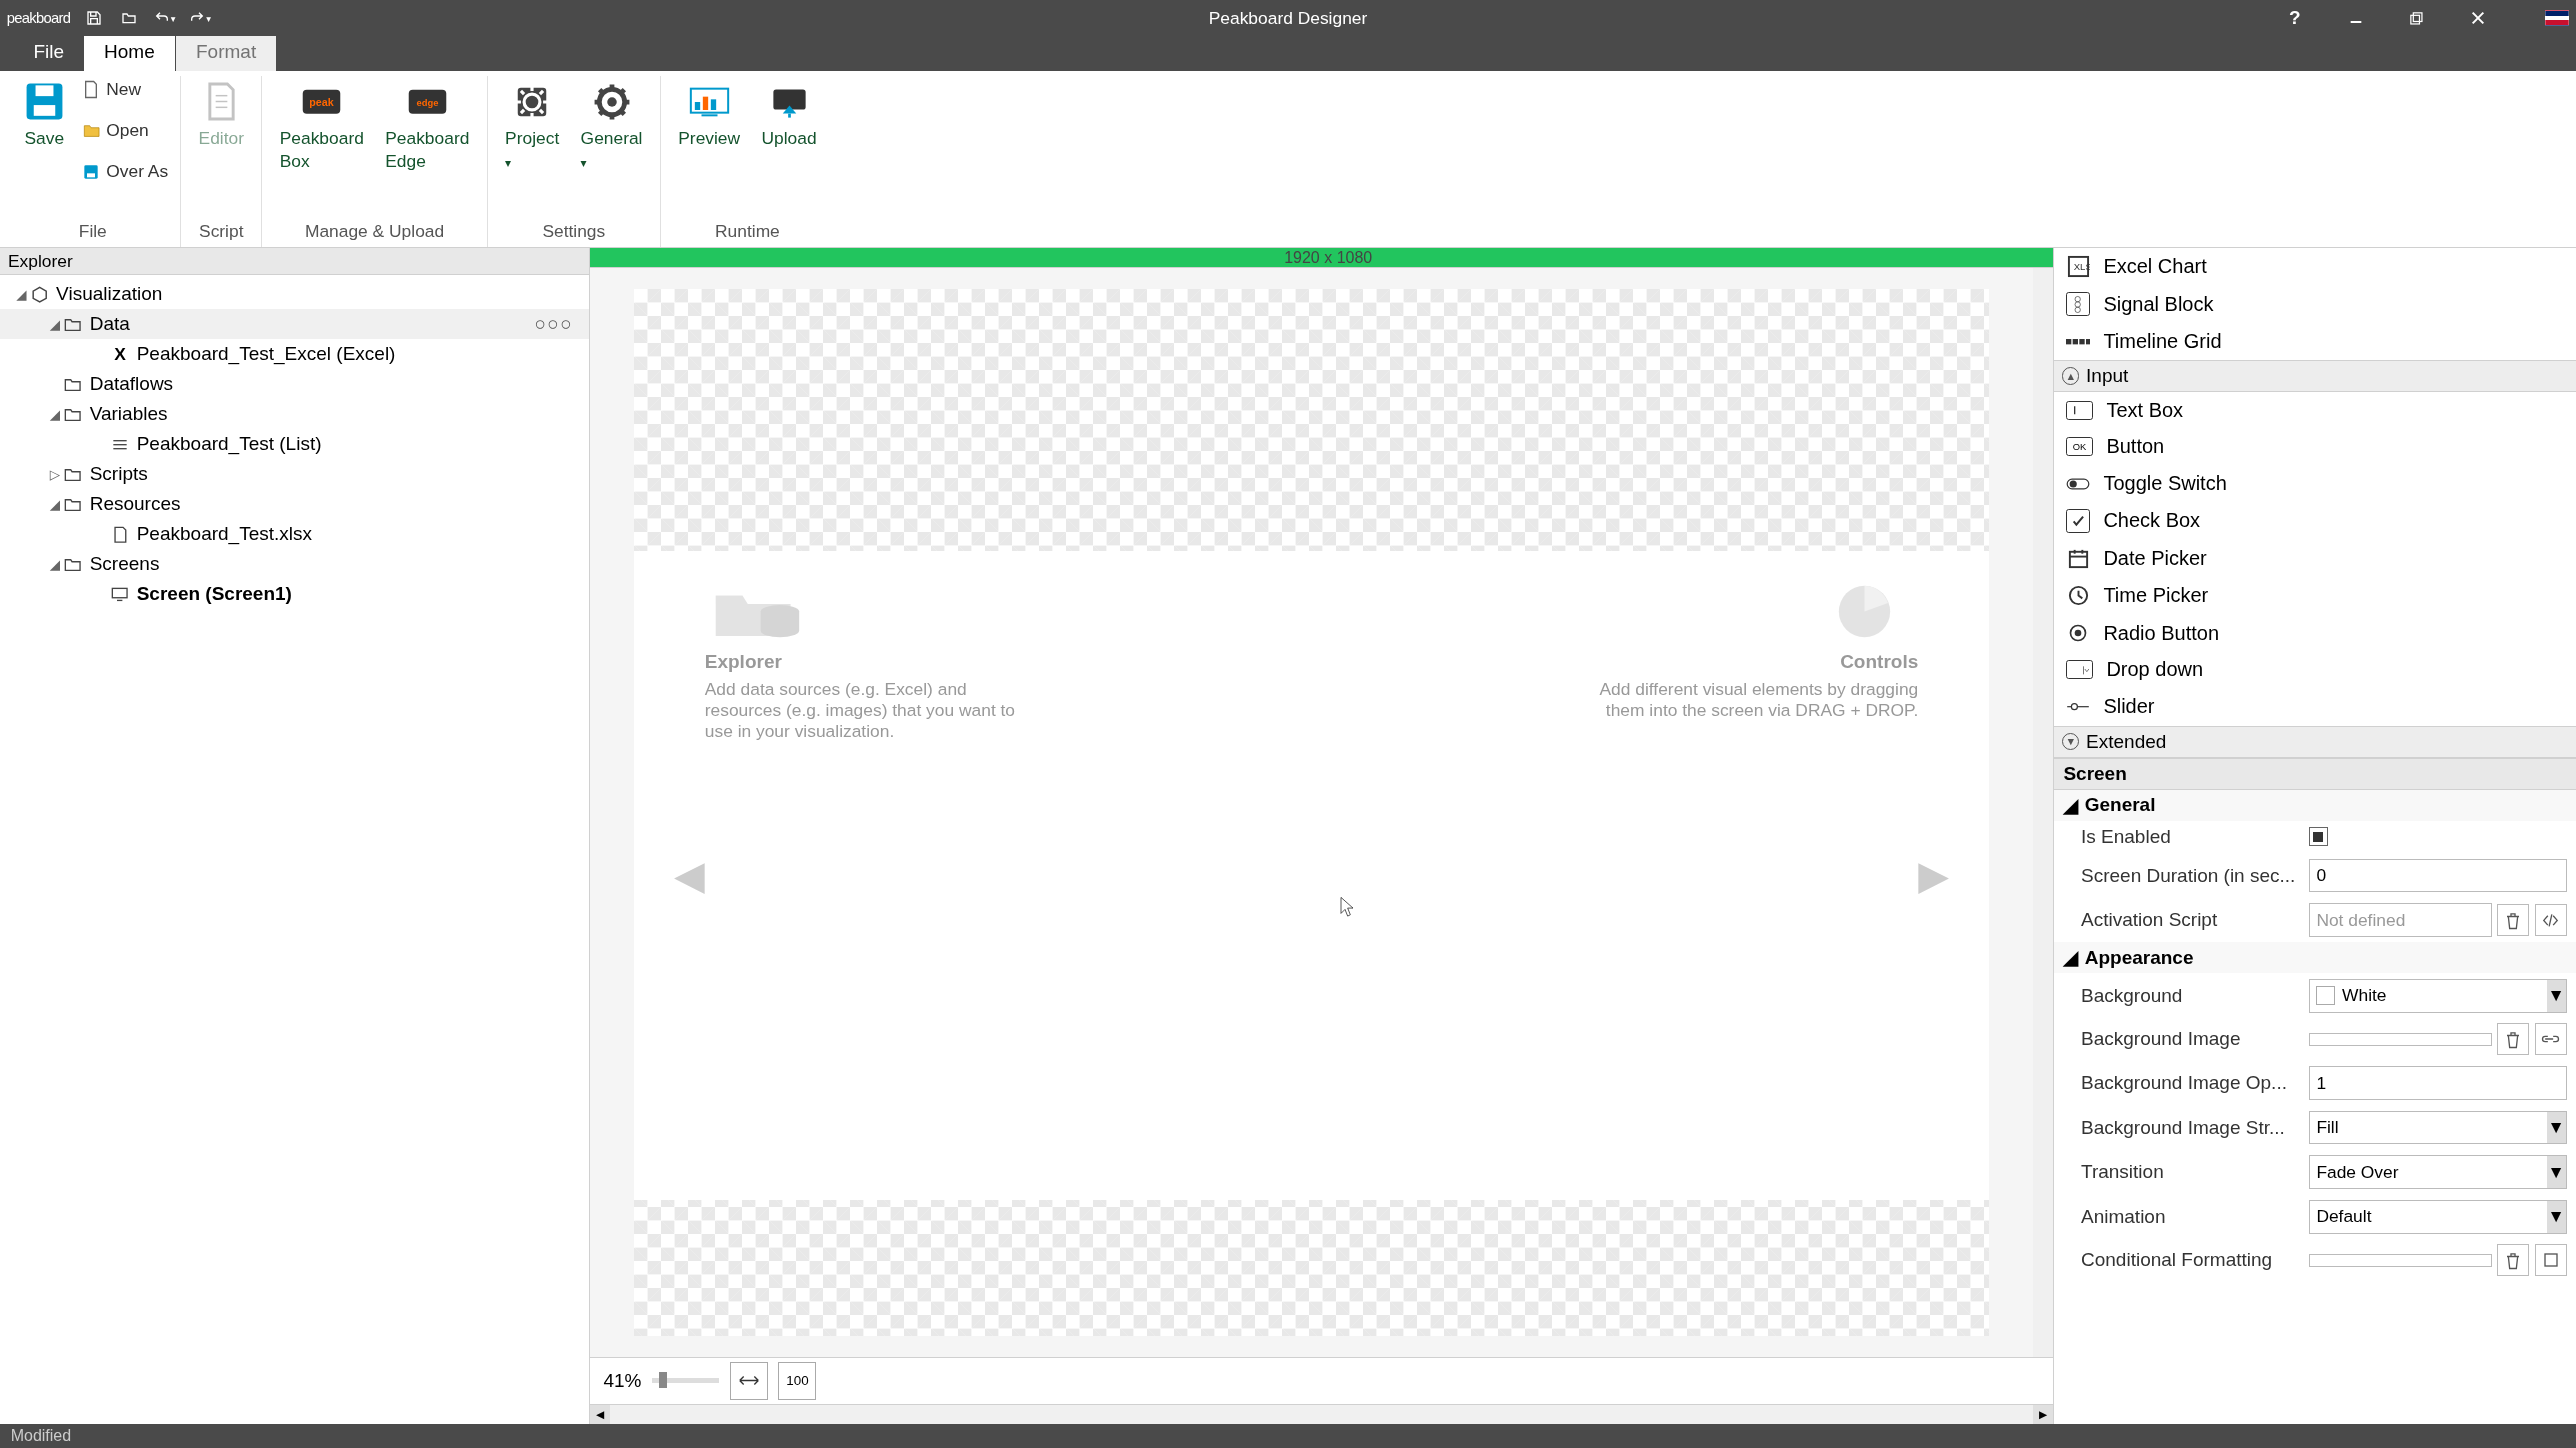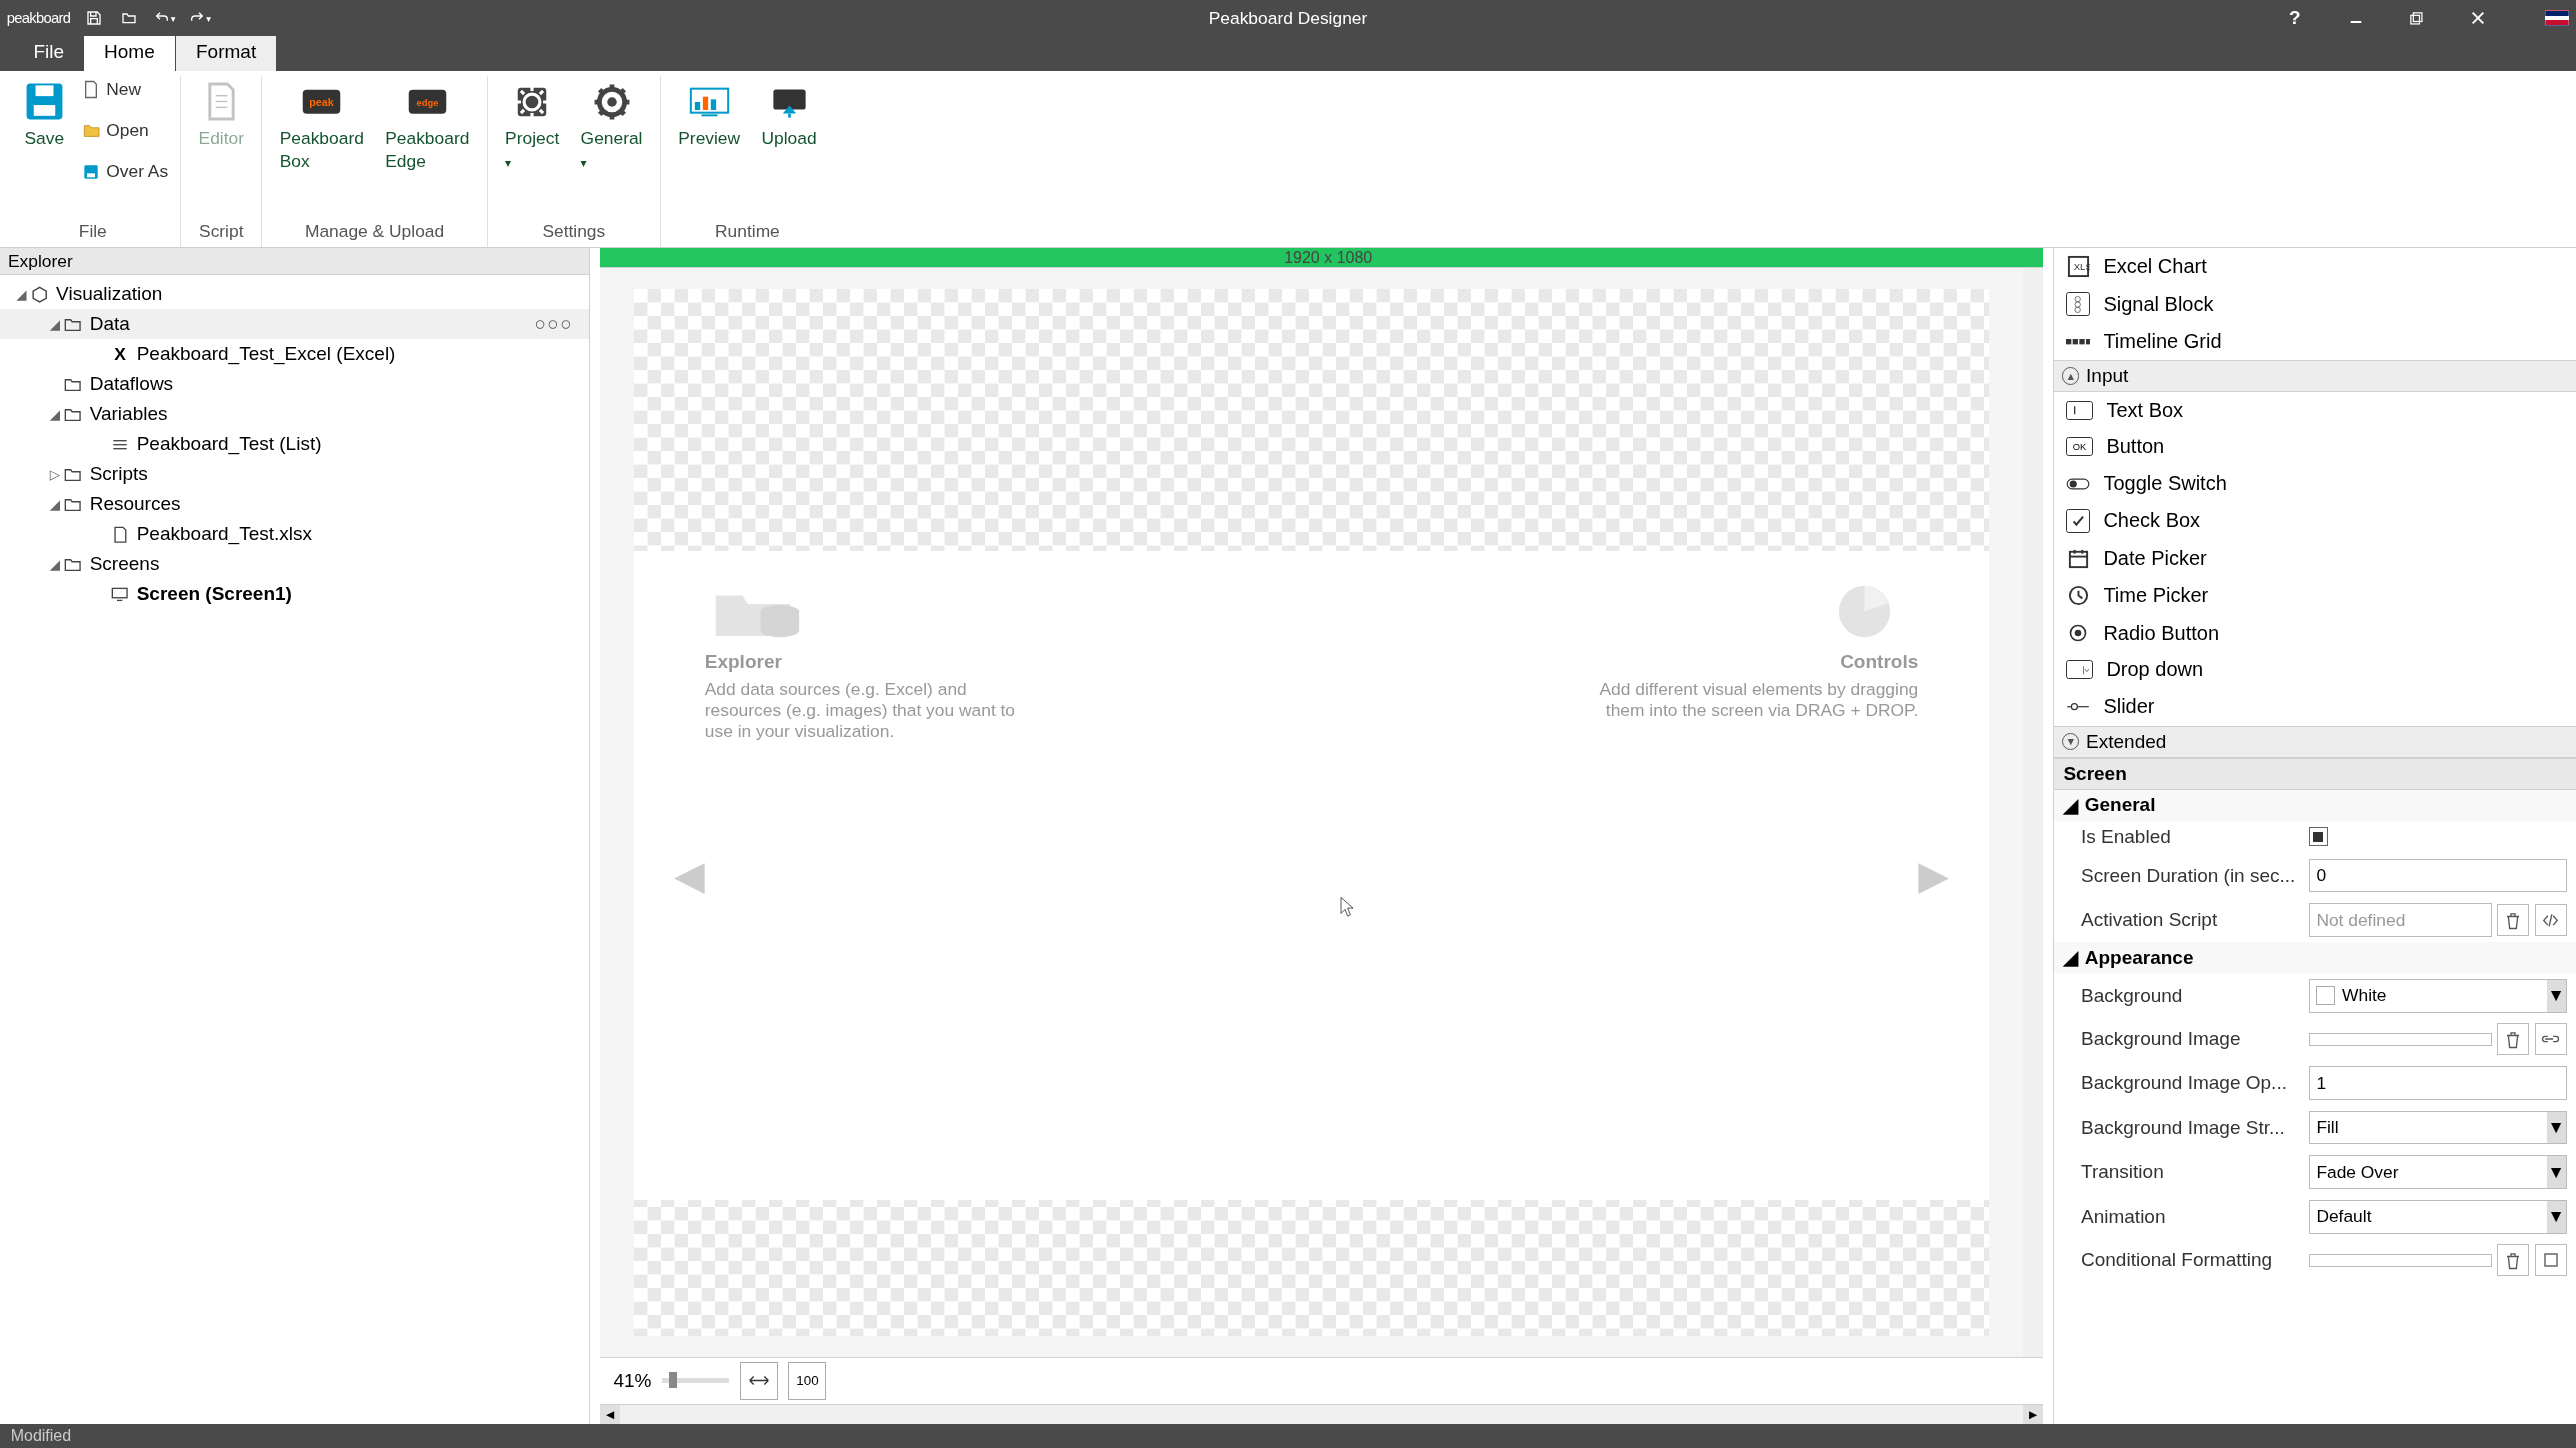--- a/index.html
+++ b/index.html
@@ -14,37 +14,37 @@
 .titlebar .title-center { position: absolute; left: 50%; transform: translateX(-50%); font-size: 17.4px; }
 .titlebar .win-ctrls { margin-left: auto; display: flex; gap: 34px; align-items: center; }
 .titlebar .win-ctrls .wc { width: 27px; height: 27px; display: flex; align-items: center; justify-content: center; cursor: pointer; font-size: 19px; }
 .flag { width: 24px; height: 16px; background: linear-gradient(to bottom, #012169 33%, #fff 33%, #fff 66%, #C8102E 66%); margin-left: 20px; border: 0.7px solid rgba(255,255,255,0.3); }
 
 
 .menutabs { height: 35px; background: #4a4a4a; display: flex; align-items: flex-end; padding-left: 13.4px; }
 .menutabs .mtab { padding: 8px 20px; color: #fff; font-size: 19px; cursor: pointer; }
 .menutabs .mtab.file { background: #4a4a4a; }
 .menutabs .mtab.active { background: #fff; color: #000; border-top-left-radius: 2.7px; border-top-right-radius: 2.7px; }
-.menutabs .mtab.format { background: #eee; color: #000000; border-top-left-radius: 2.7px; border-top-right-radius: 2.7px; margin-left: 1.3px; }
+.menutabs .mtab.format { background: #eee; color: #737373; border-top-left-radius: 2.7px; border-top-right-radius: 2.7px; margin-left: 1.3px; }
 
 
 .ribbon { height: 177px; background: #fff; border-bottom: 0.7px solid #d0d0d0; display: flex; padding: 5.4px 0 0 5.4px; }
 .ribgroup { display: flex; flex-direction: column; align-items: center; padding: 0 6.7px; border-right: 0.7px solid #e0e0e0; }
 .ribgroup:last-child { border-right: none; }
 .ribgroup .items { display: flex; flex: 1; align-items: flex-start; }
 .ribgroup .glabel { font-size: 17.4px; color: #555; padding: 2.7px 0 5.4px; }
 .bigbtn { display: flex; flex-direction: column; align-items: center; padding: 4px 10.7px; cursor: pointer; }
 .bigbtn .bicon { width: 43px; height: 43px; margin-bottom: 4px; display: flex; align-items: center; justify-content: center; }
 .bigbtn .blabel { font-size: 17.4px; text-align: left; line-height: 1.3; color: #14532d; }
 .smallbtns { display: flex; flex-direction: column; padding: 2.7px 5.4px; gap: 20px; }
 .smallbtn { display: flex; align-items: center; gap: 5.4px; font-size: 17.4px; cursor: pointer; color: #333; }
 .smallbtn .sicon { width: 19px; height: 19px; display: inline-flex; align-items: center; justify-content: center; }
 
 
-.main { display: flex; height: calc(1449px - 36px - 35px - 177px - 25.5px); gap: 10px; }
+.main { display: flex; height: calc(1449px - 36px - 35px - 177px - 25.5px); }
 .explorer-panel { width: 590px; background: #fff; border-right: 0.7px solid #d0d0d0; display: flex; flex-direction: column; }
 .explorer-panel .ep-header { background: #e8e8e8; padding: 2.7px 8px; font-size: 17.4px; border-bottom: 0.7px solid #d0d0d0; }
 .tree { padding: 4px 0; font-size: 19px; }
 .treeitem { display: flex; align-items: center; padding: 4px 6.7px; cursor: pointer; }
 .treeitem .exp { width: 16px; text-align: center; color: #666; font-size: 13.4px; }
 .treeitem .ticon { width: 20px; margin-right: 6.7px; display: inline-flex; justify-content: center; }
 .treeitem.v0 { padding-left: 13.4px; }
 .treeitem.v1 { padding-left: 47px; }
 .treeitem.v2 { padding-left: 94px; }
 .treeitem.selected { background: #f0f0f0; }

